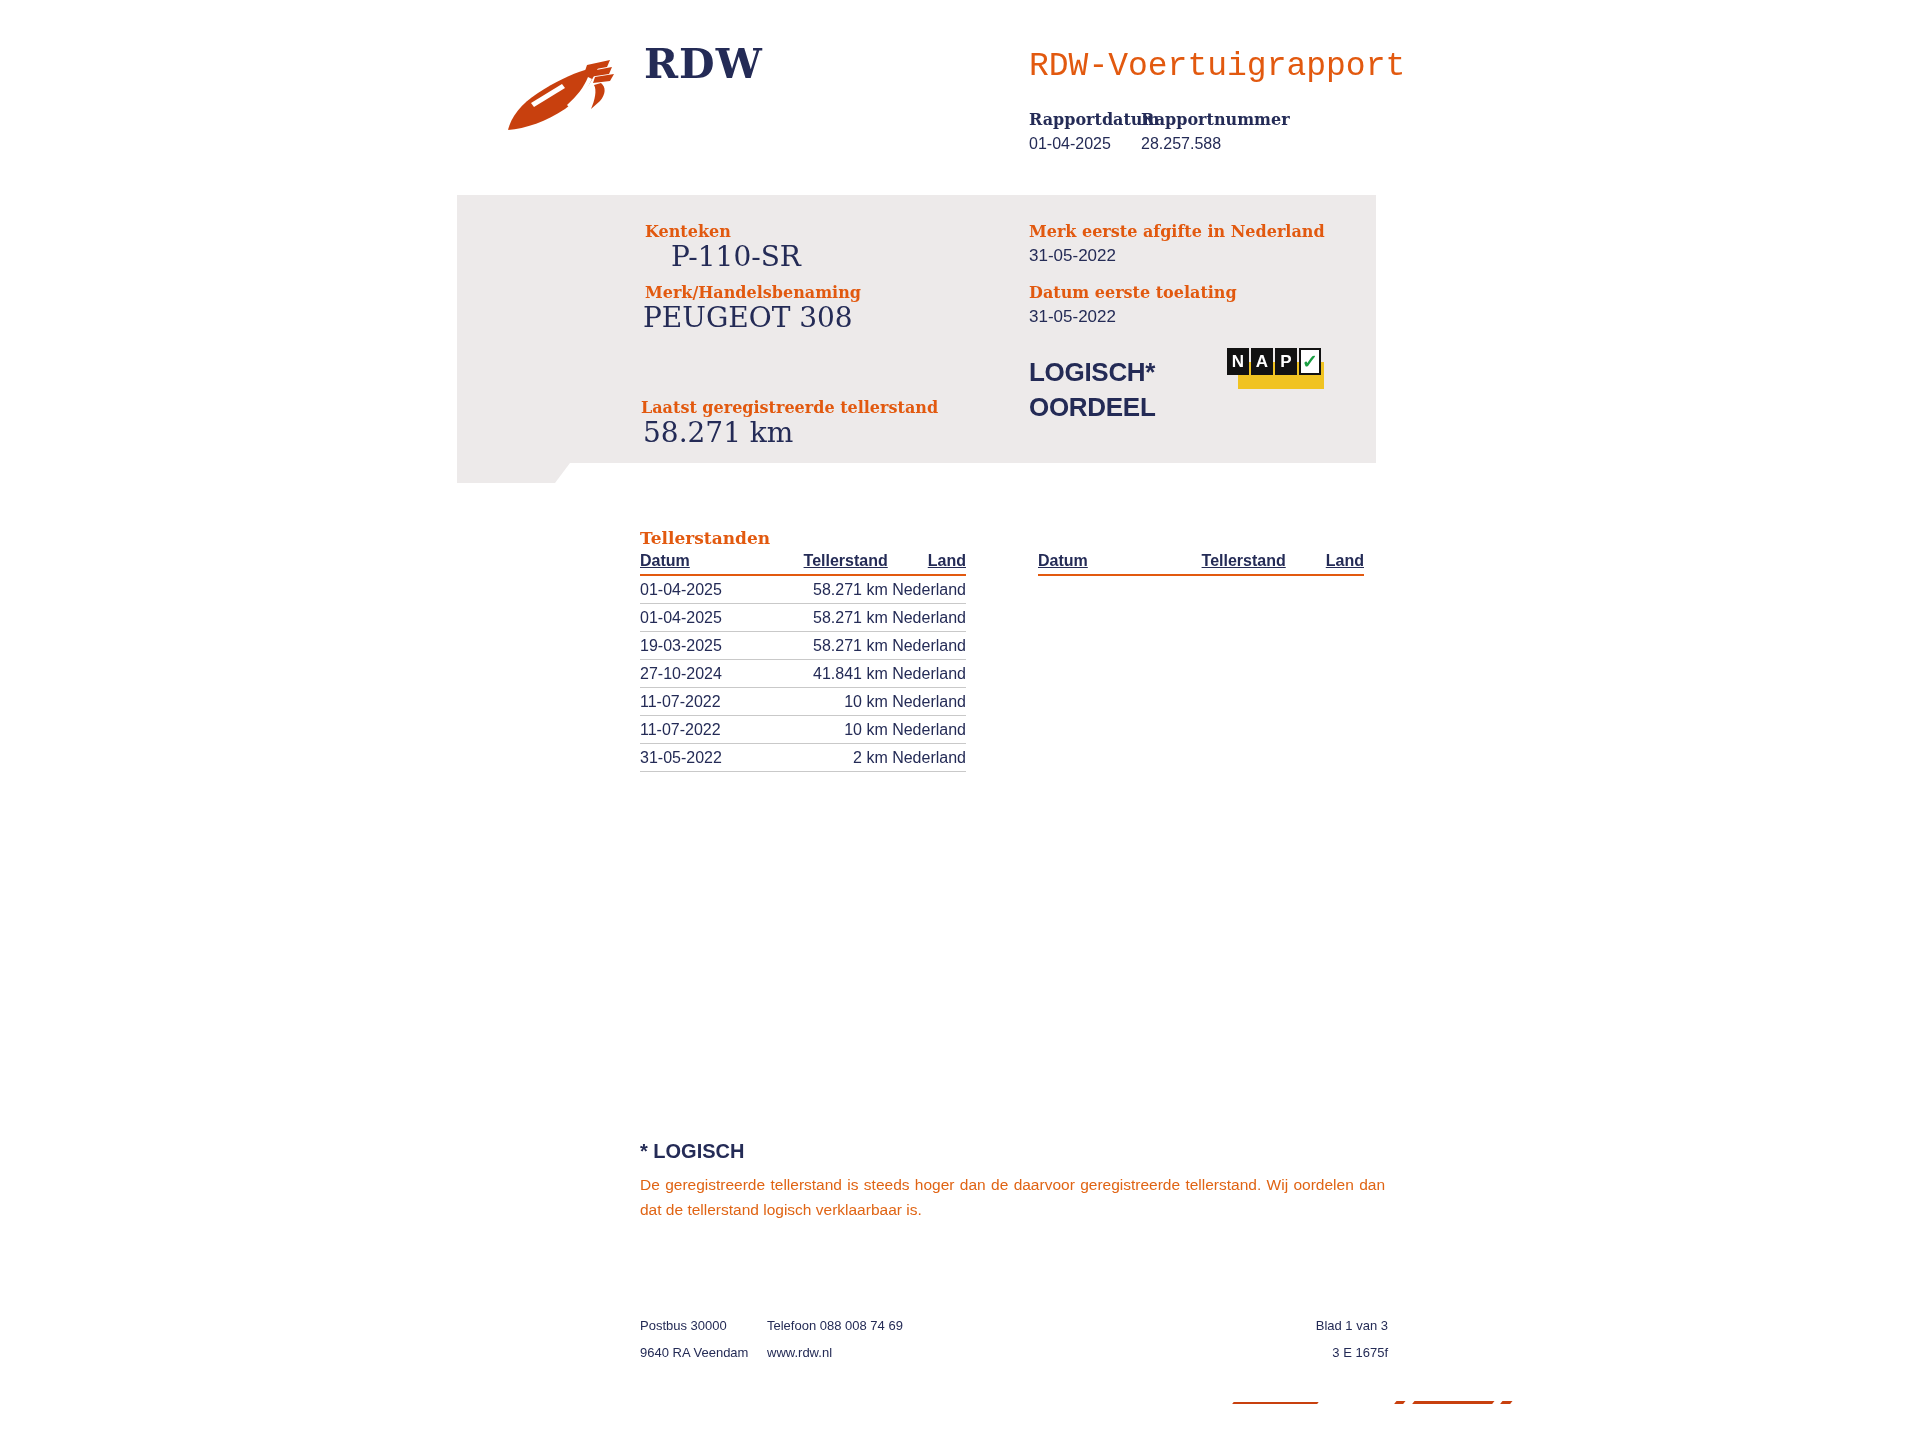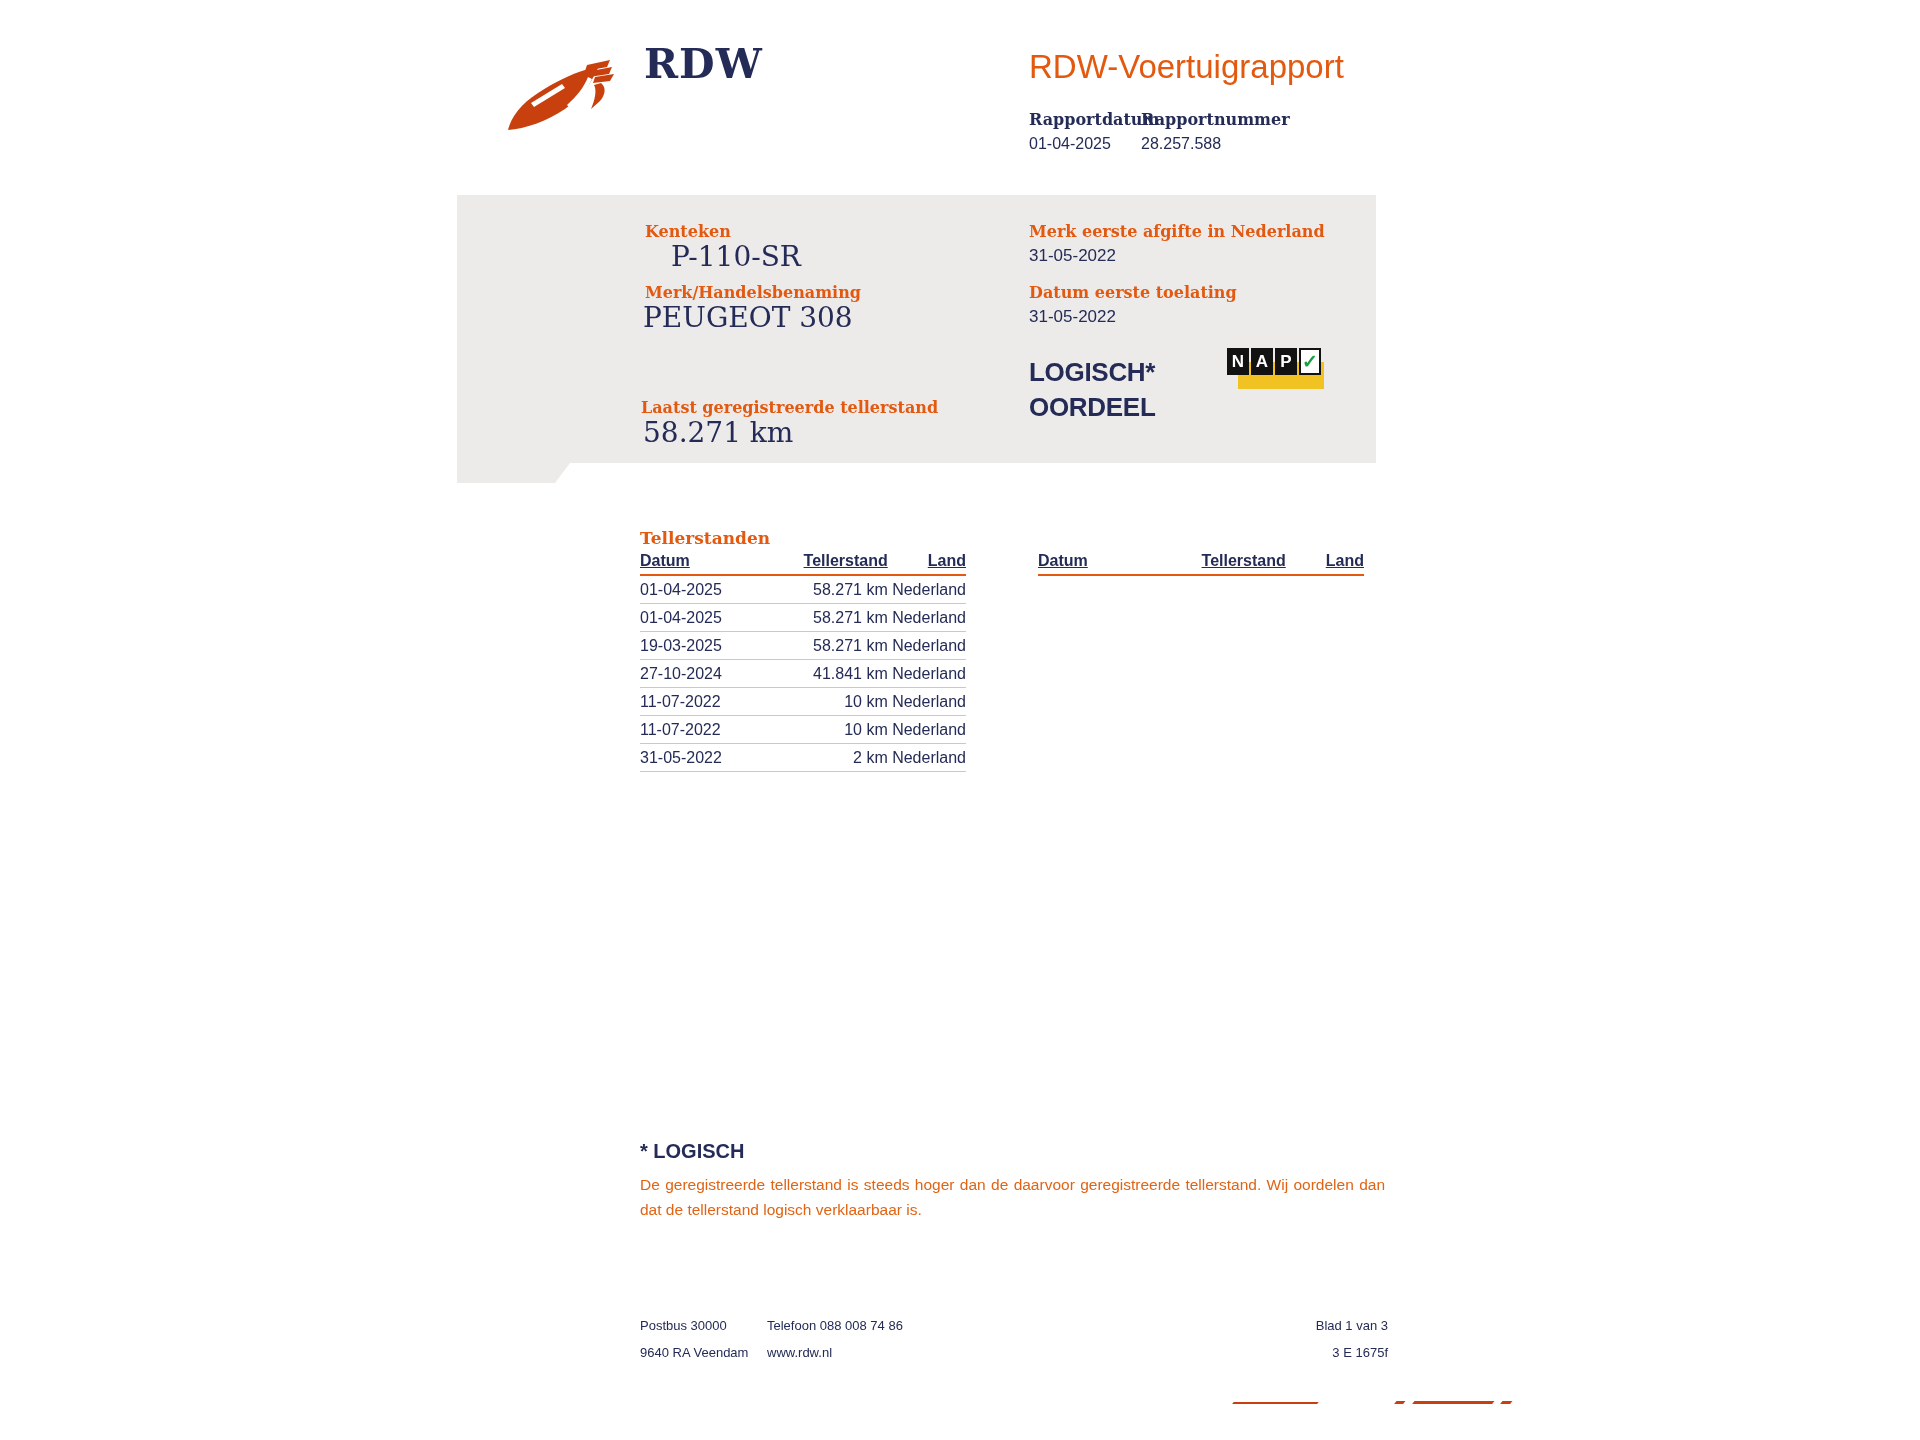--- a/index.html
+++ b/index.html
@@ -4,21 +4,21 @@
 <style>
   * { margin:0; padding:0; box-sizing:border-box; }
   html,body { width:1920px; height:1440px; background:#ffffff; overflow:hidden; }
   body { font-family:"Liberation Sans", sans-serif; color:#242B56; }
   .page { position:relative; width:1920px; height:1404px; background:#fff; overflow:hidden; }
 
   
   .logo-mark { position:absolute; left:505px; top:58px; width:120px; height:76px; }
   .logo-word { position:absolute; left:644px; top:40px; font-family:"DejaVu Serif", serif;
                font-weight:bold; font-size:41px; letter-spacing:1px; color:#242B56; }
-  .doc-title { position:absolute; left:1029px; top:48px; font-family:Liberation Sans, sans-serif;
+  .doc-title { position:absolute; left:1029px; top:48px; font-family:Liberation Mono, monospace;
                font-size:33px; color:#E2590F; }
   .report-meta { position:absolute; left:1029px; top:110px; display:flex; gap:0; }
   .meta-col .meta-label { font-family:"DejaVu Serif", serif; font-weight:bold; font-size:16px; color:#242B56; }
   .meta-col .meta-value { font-size:16px; margin-top:6px; color:#242B56; }
   .meta-col:first-child { width:112px; }
 
   
   .summary-box { position:absolute; left:457px; top:195px; width:919px; height:288px;
     background:#EDEAEA;
     clip-path:polygon(0 0, 919px 0, 919px 268px, 113px 268px, 98px 288px, 0 288px); }
@@ -189,21 +189,21 @@
       <span class="c-teller">Tellerstand</span>
       <span class="c-land">Land</span>
     </div>
   </div>
 
   <div class="footnote-title">* LOGISCH</div>
   <div class="footnote-text">De geregistreerde tellerstand is steeds hoger dan de daarvoor geregistreerde tellerstand. Wij oordelen dan dat de tellerstand logisch verklaarbaar is.</div>
 
   <div class="footer-item f-r1 f-c1">Postbus 30000</div>
   <div class="footer-item f-r2 f-c1">9640 RA Veendam</div>
-  <div class="footer-item f-r1 f-c2">Telefoon 088 008 74 86</div>
+  <div class="footer-item f-r1 f-c2">Telefoon 088 008 74 69</div>
   <div class="footer-item f-r2 f-c2">www.rdw.nl</div>
   <div class="footer-item f-r1 f-right">Blad 1 van 3</div>
   <div class="footer-item f-r2 f-right">3 E 1675f</div>
 
   <div class="deco">
     <div class="deco-skew">
       <div class="dk dk-line"></div>
       <div class="dk dk-b1"></div>
       <div class="dk dk-a1"></div>
         <div class="dk dk-a2"></div>

